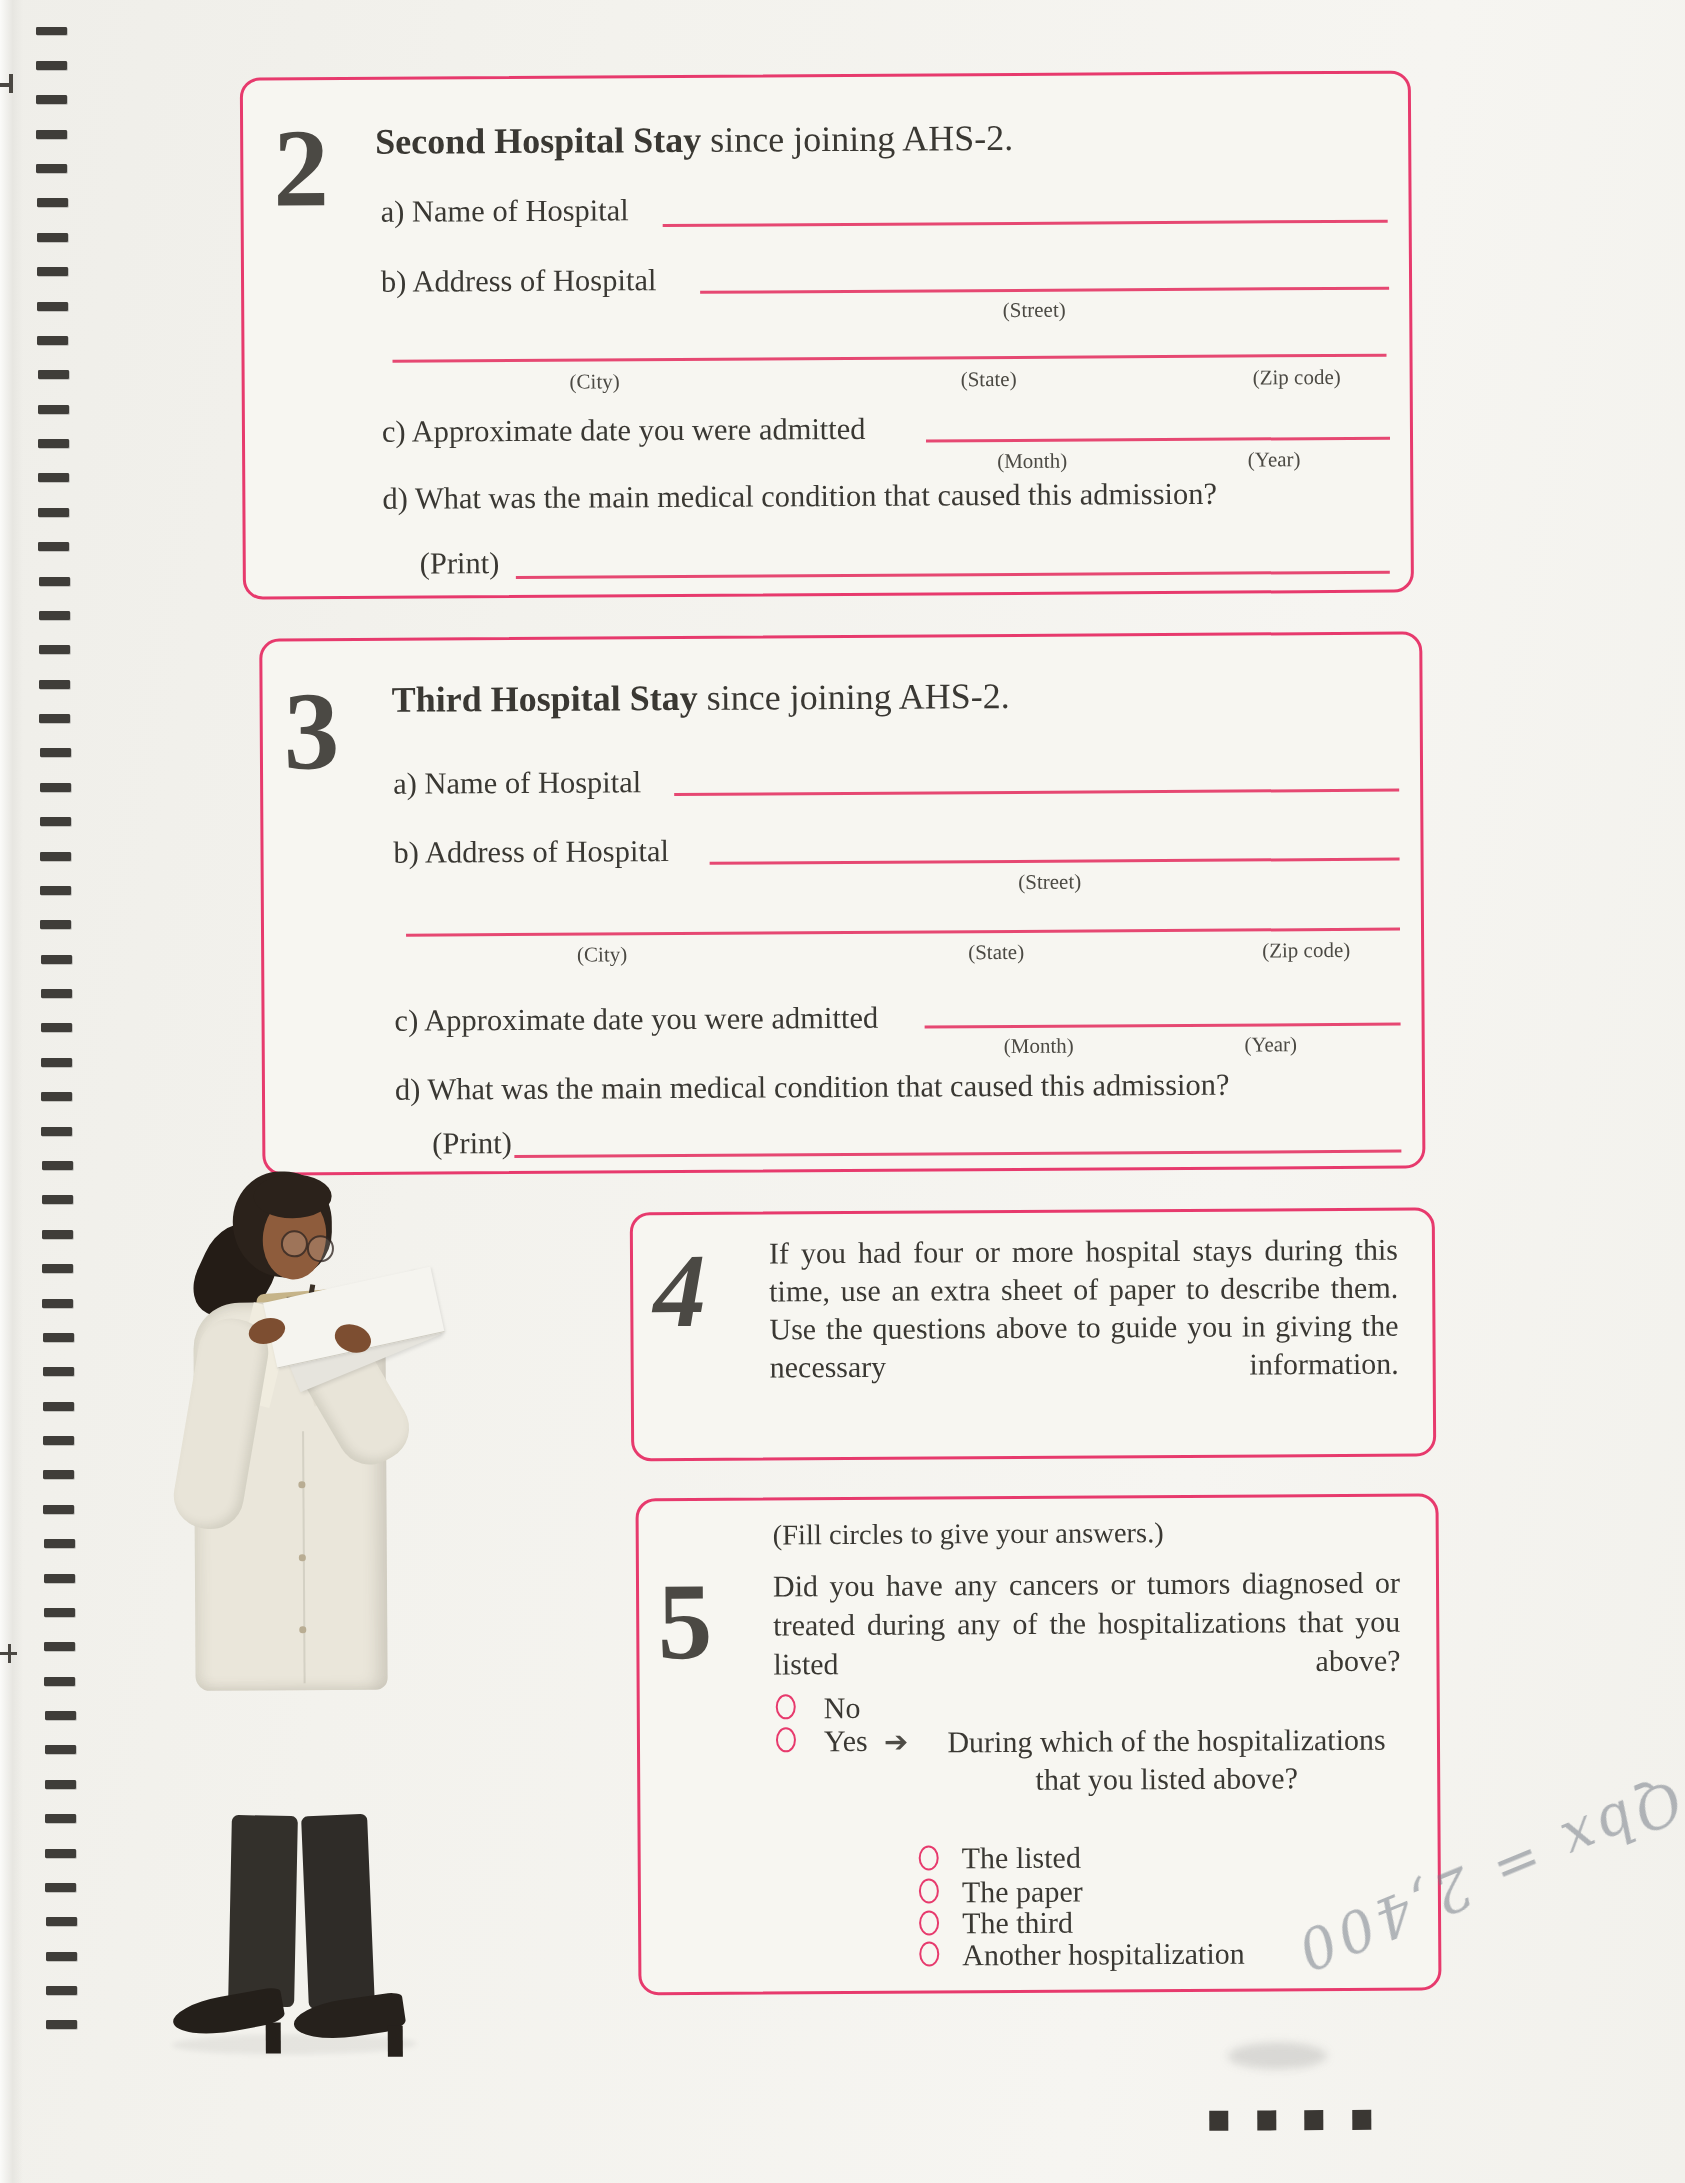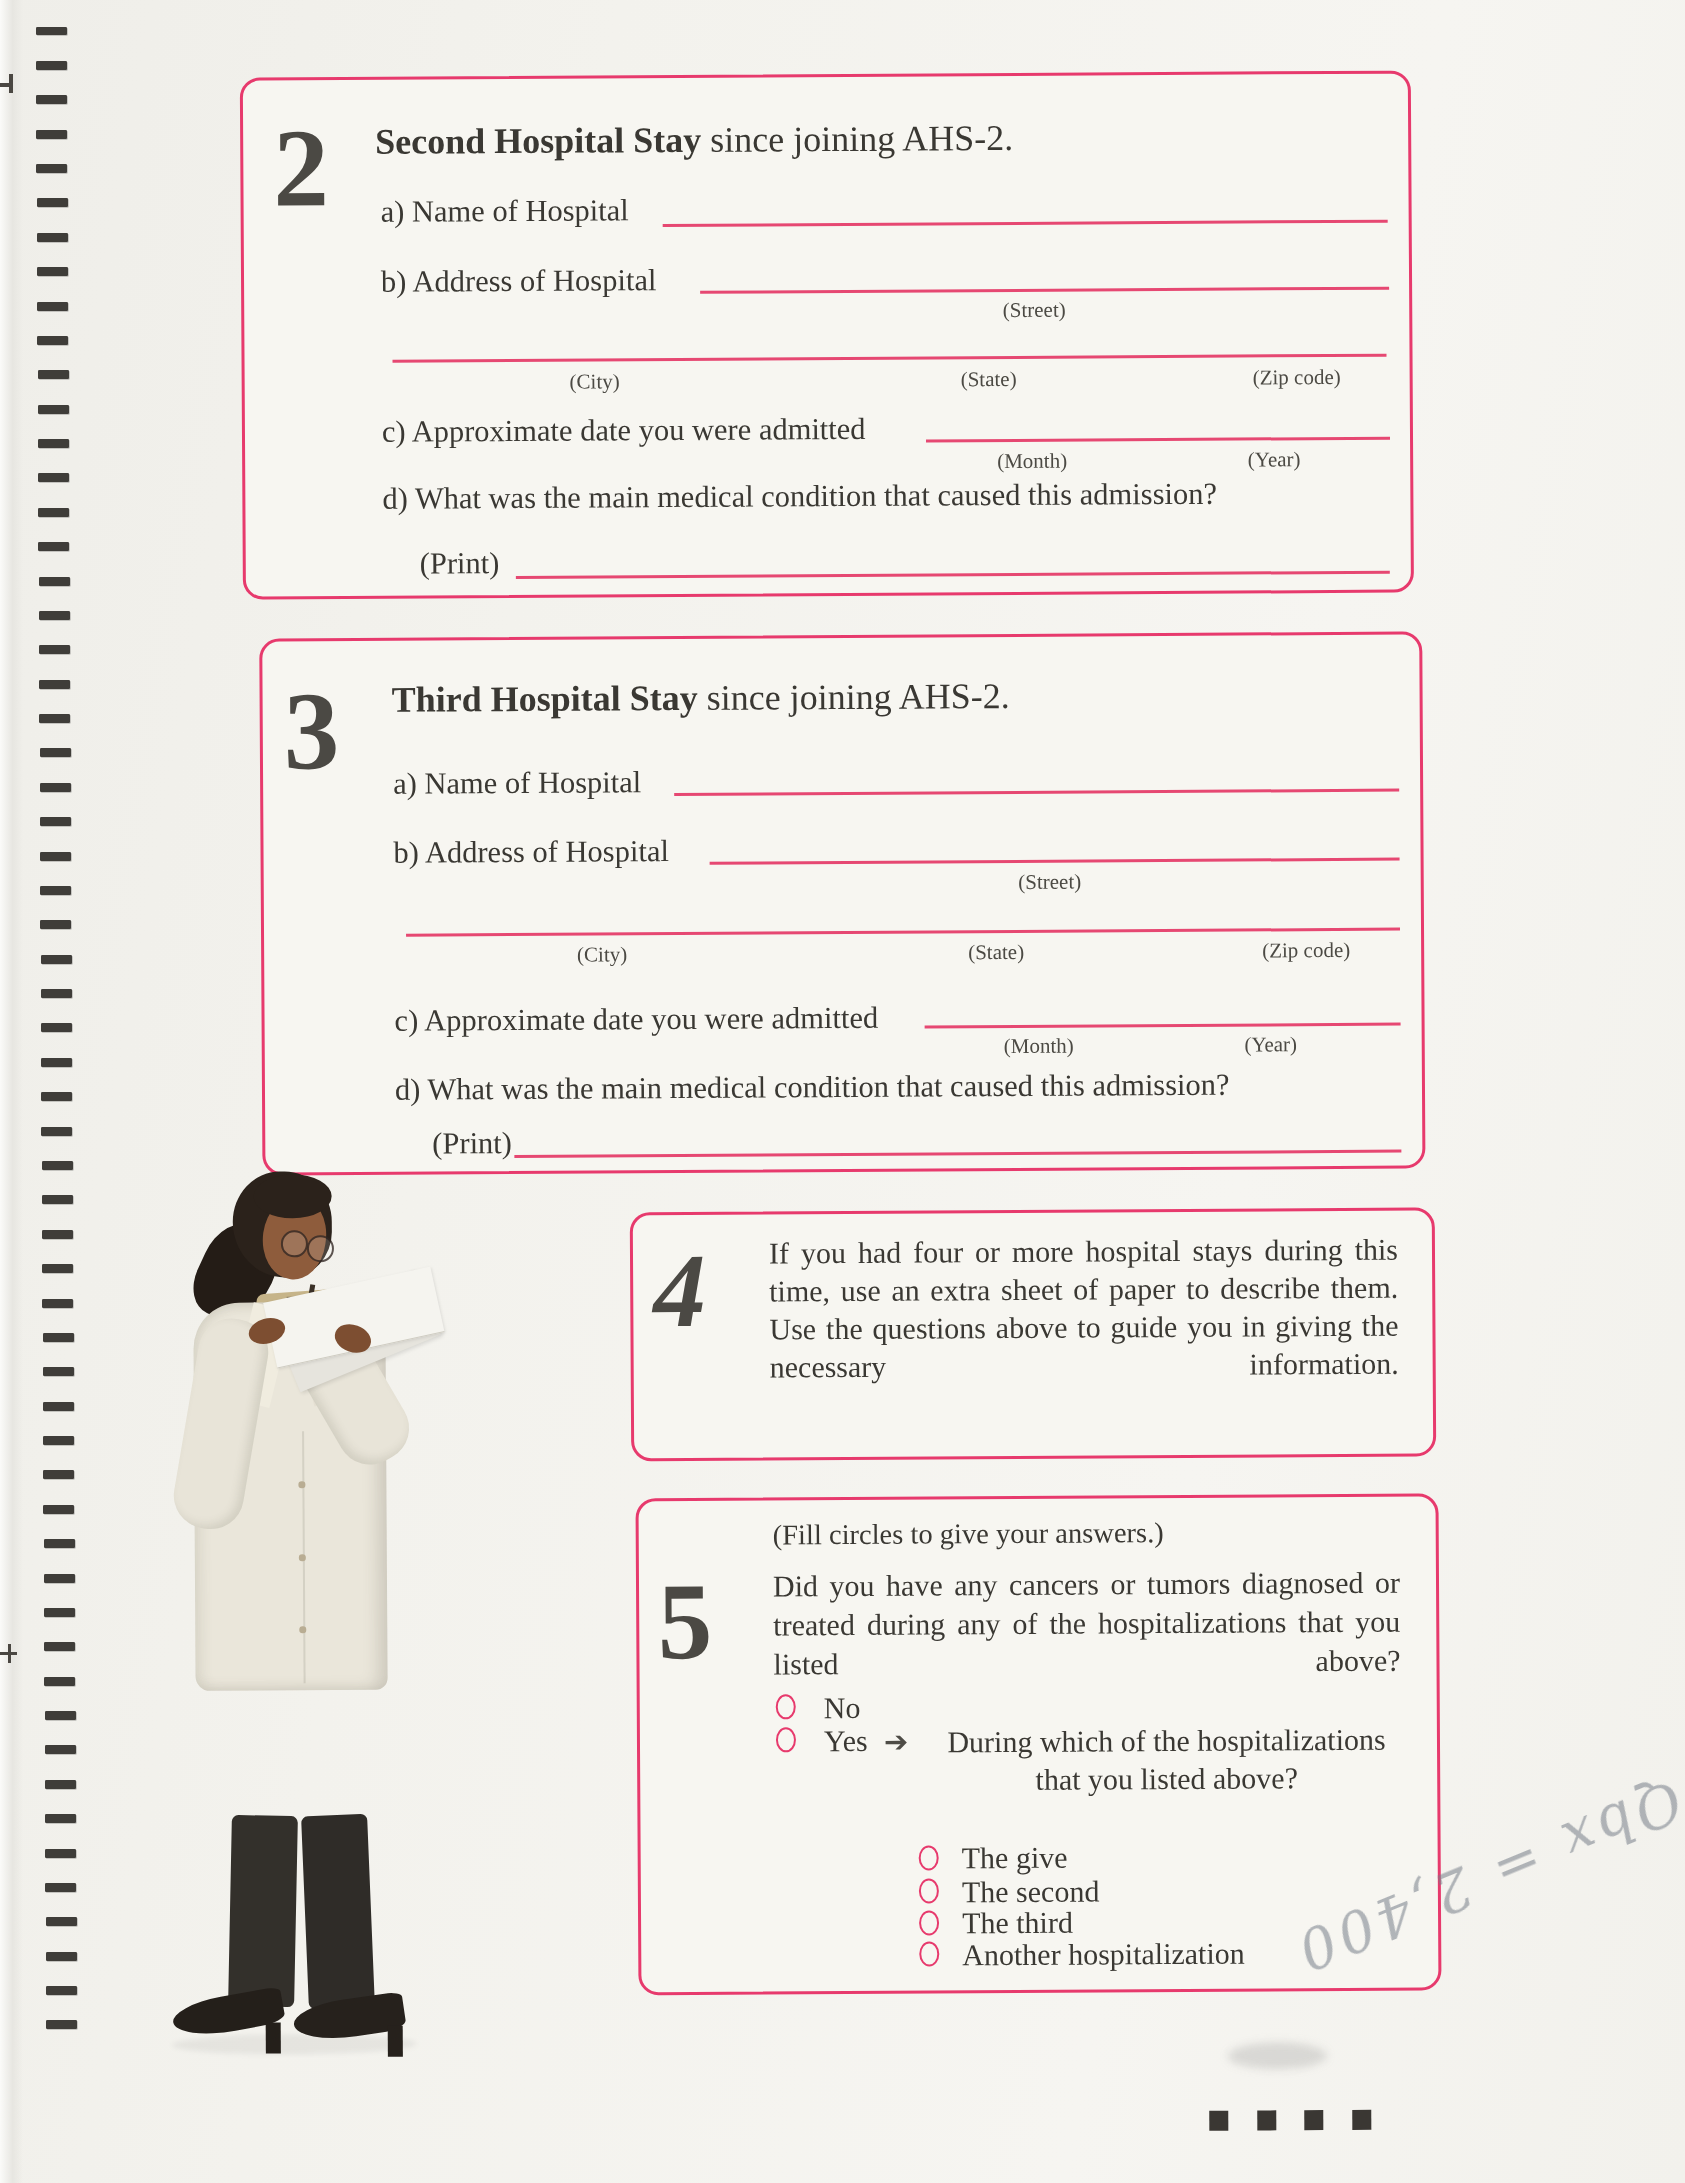--- a/index.html
+++ b/index.html
@@ -237,24 +237,24 @@
 
       <div class="radio" style="left:136px;top:194px;"></div>
       <div class="opt" style="left:184px;top:191px;">No</div>
 
       <div class="radio" style="left:136px;top:227px;"></div>
       <div class="opt" style="left:184px;top:224px;">Yes</div>
       <div class="arrow" style="left:244px;top:225px;">➔</div>
       <div class="followup" style="left:288px;top:224px;width:477px;">During which of the hospitalizations that you listed above?</div>
 
       <div class="radio" style="left:278px;top:346px;"></div>
-      <div class="opt" style="left:321px;top:342px;">The give</div>
+      <div class="opt" style="left:321px;top:342px;">The listed</div>
 
       <div class="radio" style="left:278px;top:379px;"></div>
-      <div class="opt" style="left:321px;top:376px;">The second</div>
+      <div class="opt" style="left:321px;top:376px;">The paper</div>
 
       <div class="radio" style="left:278px;top:411px;"></div>
       <div class="opt" style="left:321px;top:407px;">The third</div>
 
       <div class="radio" style="left:278px;top:442px;"></div>
       <div class="opt" style="left:321px;top:439px;">Another hospitalization</div>
     </div>
 
     <div class="handwriting">
       <span>Qbx = 2,400</span>

